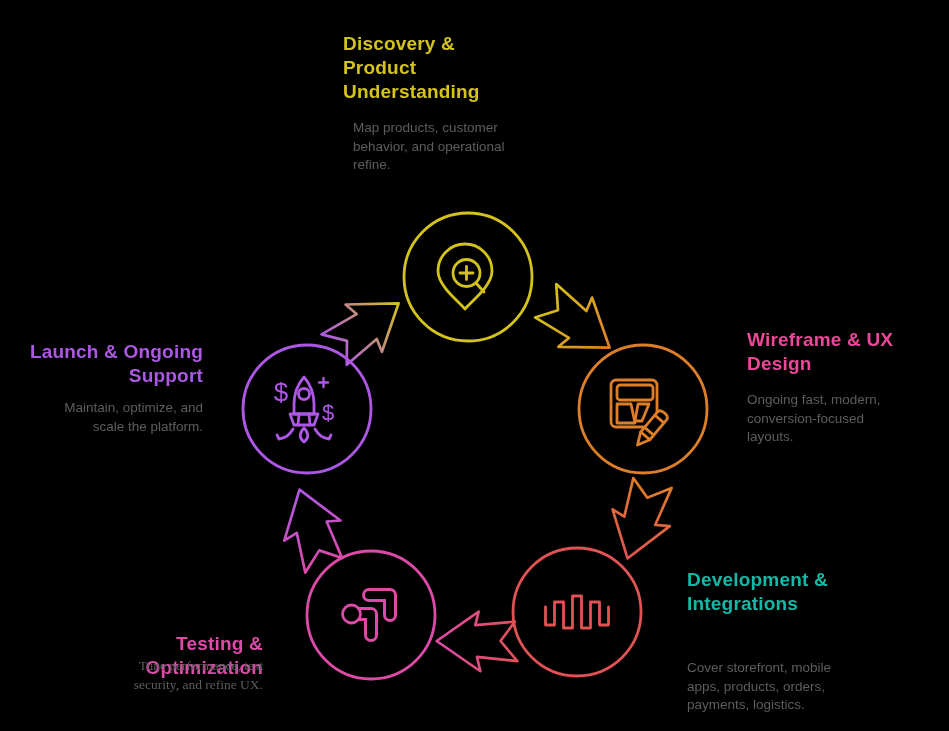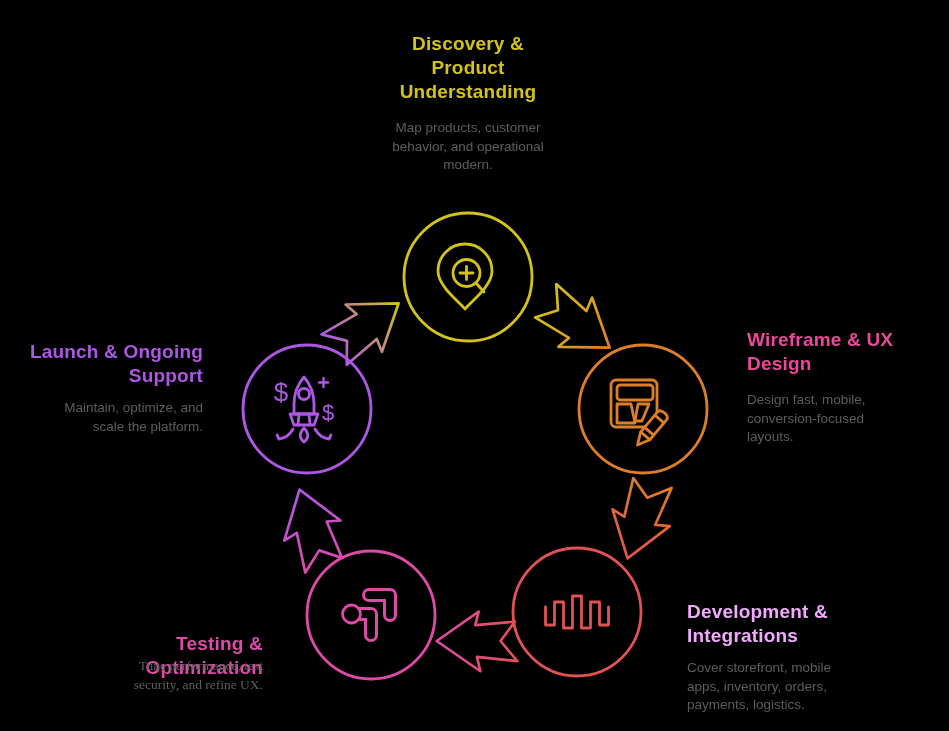--- a/index.html
+++ b/index.html
@@ -9,21 +9,21 @@
     font-family:"Liberation Sans",sans-serif;
   }
   .stage-title{
     position:absolute;font-weight:bold;font-size:19px;line-height:24px;
     white-space:pre-line;letter-spacing:.2px;
   }
   .stage-desc{
     position:absolute;font-size:13.5px;line-height:18.5px;
     white-space:pre-line;color:#5d5d5d;
   }
-  .ta-c{text-align:center;}
+  .ta-c{}
   .ta-r{text-align:right;}
   svg{position:absolute;left:0;top:0;}
 </style>
 </head>
 <body>
 
 <svg width="949" height="731" viewBox="0 0 949 731">
   <defs>
     <path id="block-arrow" d="M-48,-24 L0,-19 L-4,-36 L48,0 L-2,35 L2,19 L-45,23 L-28,0 Z"></path>
     <linearGradient id="g01" x1="-48" y1="0" x2="48" y2="0" gradientUnits="userSpaceOnUse">
@@ -128,32 +128,32 @@
       </g>
     </g>
   </g>
 </svg>
 
 <div class="stage-title ta-c" style="left: 343px; top: 32px; width: 250px; color: rgb(212, 195, 26);">Discovery &amp;
 Product
 Understanding</div>
 <div class="stage-desc ta-c" style="left: 353px; top: 119px; width: 230px; color: rgb(93, 93, 93);">Map products, customer
 behavior, and operational
-modern.</div>
+refine.</div>
 
 <div class="stage-title" style="left: 747px; top: 328px; width: 200px; color: #ec4899;">Wireframe &amp; UX
 Design</div>
-<div class="stage-desc" style="left: 747px; top: 391px; width: 200px; color: rgb(93, 93, 93);">Design fast, mobile,
+<div class="stage-desc" style="left: 747px; top: 391px; width: 200px; color: rgb(93, 93, 93);">Ongoing fast, modern,
 conversion-focused
 layouts.</div>
 
-<div class="stage-title" style="left: 687px; top: 600px; width: 250px; color: #f0abfc;">Development &amp;
+<div class="stage-title" style="left: 687px; top: 568px; width: 250px; color: #14b8a6;">Development &amp;
 Integrations</div>
 <div class="stage-desc" style="left: 687px; top: 659px; width: 250px; color: rgb(93, 93, 93);">Cover storefront, mobile
-apps, inventory, orders,
+apps, products, orders,
 payments, logistics.</div>
 
 <div class="stage-title ta-r" style="right: 686px; top: 632px; width: 220px; color: rgb(221, 74, 168);">Testing &amp;
 Optimization</div>
 <div class="stage-desc ta-r" style="right: 686px; top: 657px; width: 230px; color: rgb(93, 93, 93); font-family: Liberation Serif, serif;">Tune performance, test
 security, and refine UX.</div>
 
 <div class="stage-title ta-r" style="right: 746px; top: 340px; width: 220px; color: rgb(173, 88, 229);">Launch &amp; Ongoing
 Support</div>
 <div class="stage-desc ta-r" style="right: 746px; top: 399px; width: 230px; color: rgb(93, 93, 93);">Maintain, optimize, and

